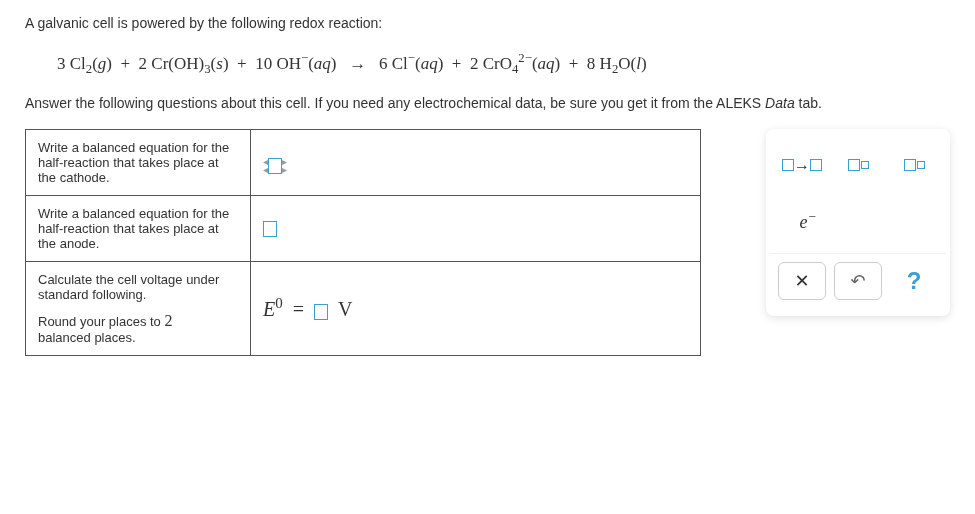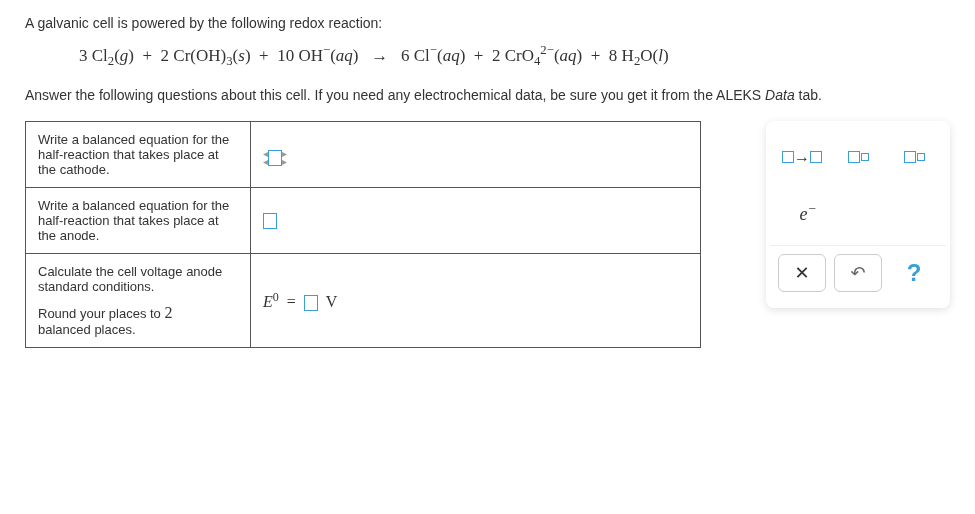--- a/index.html
+++ b/index.html
@@ -4,25 +4,25 @@
   <style>
     * { box-sizing: border-box; }
     body {
       font-family: Arial, sans-serif;
       font-size: 14px;
       color: #333;
       margin: 0;
       padding: 15px 25px;
       background: #fff;
     }
-    .question-intro { margin-bottom: 12px; }
+    .question-intro { margin-bottom: 20px; }
     .equation {
       font-family: 'Times New Roman', serif;
       font-size: 17px;
-      margin: 10px 0 18px 54px;
+      margin: 10px 0 18px 32px;
     }
     .sub { vertical-align: sub; font-size: 0.75em; }
     .sup { vertical-align: super; font-size: 0.75em; }
     .instructions { margin-bottom: 18px; }
     .italic { font-style: italic; margin-top: 12px; }
     .main-row { display: flex; gap: 65px; align-items: flex-start; }
     .answer-table {
       border-collapse: collapse;
       width: 752px;
     }
@@ -48,21 +48,21 @@
     .arrow-side {
       font-size: 10px;
       color: #999;
       line-height: 0.8;
       display: flex;
       flex-direction: column;
     }
     .e-voltage {
       font-family: 'Times New Roman', serif;
       font-style: italic;
-      font-size: 16px;
+      font-size: 20px;
     }
     .toolbar {
       width: 200px;
       border-radius: 8px;
       box-shadow: 0 2px 8px rgba(0,0,0,0.12);
       background: #fff;
       padding: 8px 4px;
     }
     .toolbar-row {
       display: flex;
@@ -141,21 +141,21 @@
       </td>
     </tr>
     <tr>
       <td class="prompt-cell">Write a balanced equation for the half-reaction that takes place at the anode.</td>
       <td class="input-cell">
         <span class="small-box"></span>
       </td>
     </tr>
     <tr>
       <td class="prompt-cell">
-        <div>Calculate the cell voltage anode standard conditions.</div>
+        <div>Calculate the cell voltage under standard following.</div>
         <div style="height:10px"></div>
         <div><span>Round your places to</span> <span style="font-family:'Times New Roman',serif;font-size:16px">2</span></div>
         <div>balanced places.</div>
       </td>
       <td class="input-cell">
         <span class="e-voltage">
           <span>E</span><span class="sup" style="font-style:normal">0</span>
           &nbsp;<span style="font-style:normal">=</span>&nbsp;
           <span class="small-box"></span>
           &nbsp;<span style="font-style:normal">V</span>

